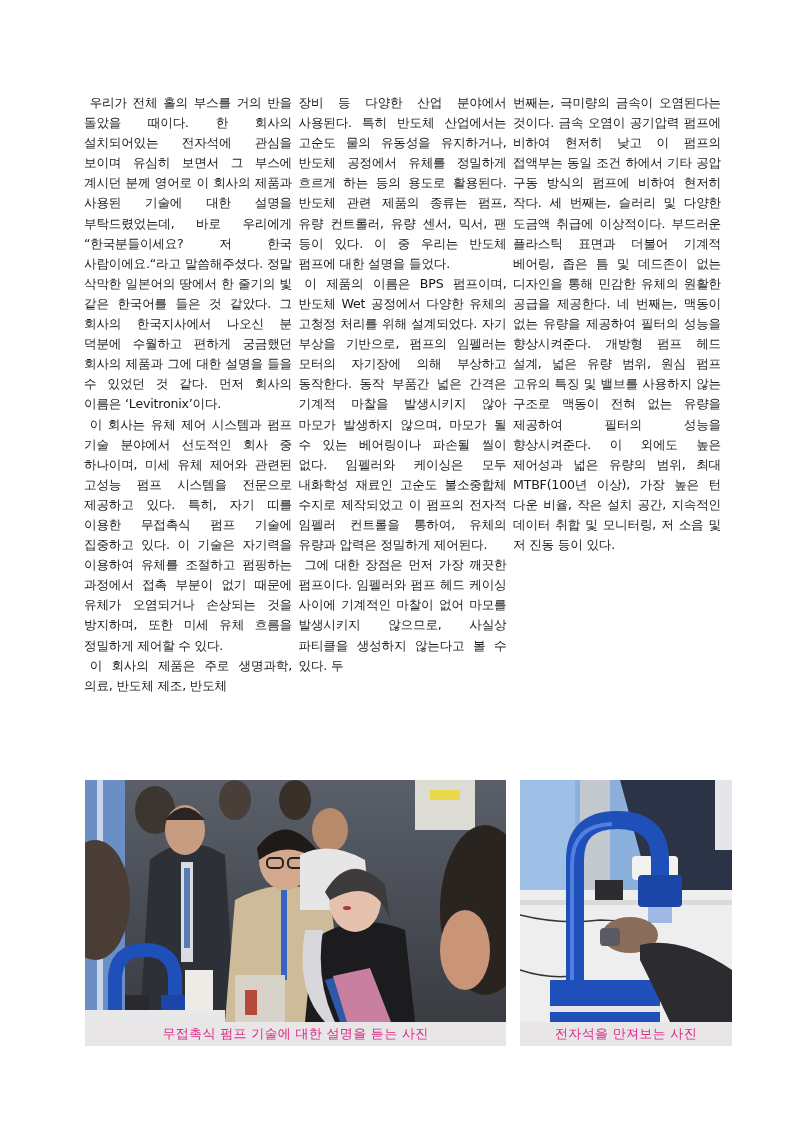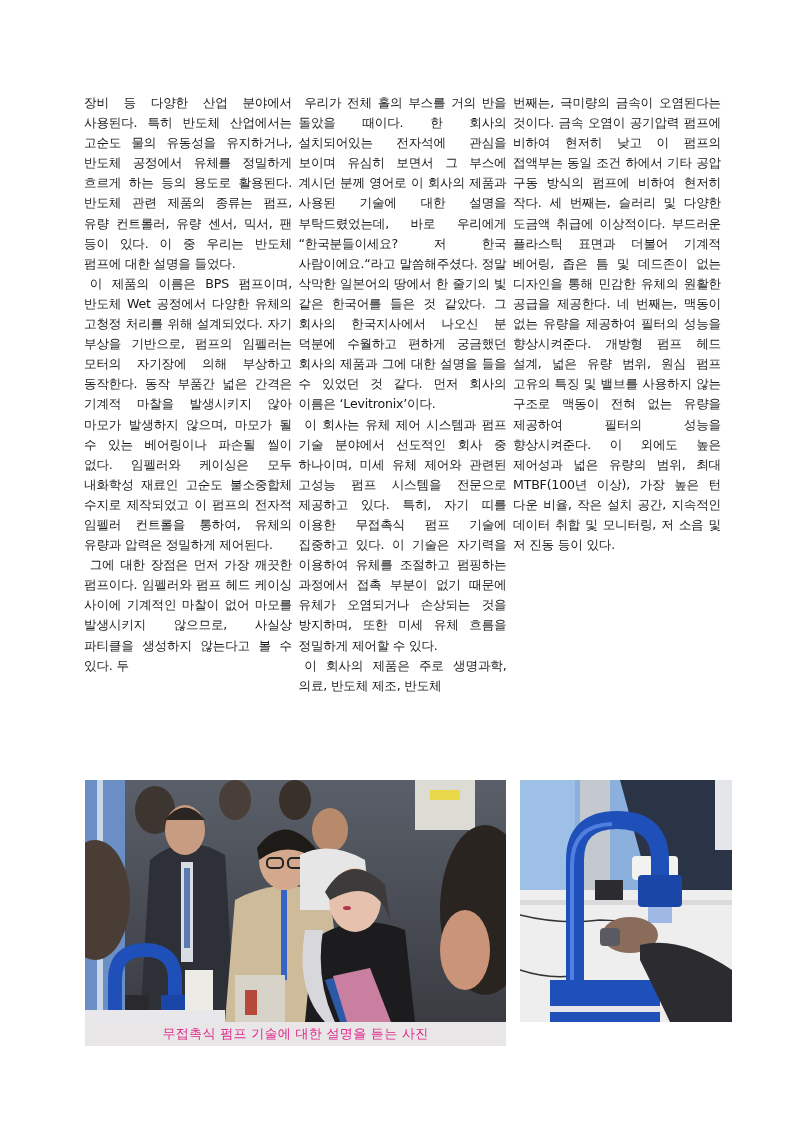--- a/index.html
+++ b/index.html
@@ -31,28 +31,28 @@
     height: 24px; background: #e8e6e7; color: #e0268a;
     font-size: 13px; line-height: 24px; text-align: center; letter-spacing: 0.3px;
   }
   svg { display: block; }
 </style>
 </head>
 <body>
 
 <div class="columns">
   <div class="col">
+    <p class="indent">우리가 전체 홀의 부스를 거의 반을 돌았을 때이다. 한 회사의 설치되어있는 전자석에 관심을 보이며 유심히 보면서 그 부스에 계시던 분께 영어로 이 회사의 제품과 사용된 기술에 대한 설명을 부탁드렸었는데, 바로 우리에게 “한국분들이세요? 저 한국 사람이에요.“라고 말씀해주셨다. 정말 삭막한 일본어의 땅에서 한 줄기의 빛 같은 한국어를 들은 것 같았다. 그 회사의 한국지사에서 나오신 분 덕분에 수월하고 편하게 궁금했던 회사의 제품과 그에 대한 설명을 들을 수 있었던 것 같다. 먼저 회사의 이름은 ‘Levitronix’이다.</p>
+    <p class="indent">이 회사는 유체 제어 시스템과 펌프 기술 분야에서 선도적인 회사 중 하나이며, 미세 유체 제어와 관련된 고성능 펌프 시스템을 전문으로 제공하고 있다. 특히, 자기 띠를 이용한 무접촉식 펌프 기술에 집중하고 있다. 이 기술은 자기력을 이용하여 유체를 조절하고 펌핑하는 과정에서 접촉 부분이 없기 때문에 유체가 오염되거나 손상되는 것을 방지하며, 또한 미세 유체 흐름을 정밀하게 제어할 수 있다.</p>
+    <p class="indent">이 회사의 제품은 주로 생명과학, 의료, 반도체 제조, 반도체</p>
+  </div>
+  <div class="col">
     <p>장비 등 다양한 산업 분야에서 사용된다. 특히 반도체 산업에서는 고순도 물의 유동성을 유지하거나, 반도체 공정에서 유체를 정밀하게 흐르게 하는 등의 용도로 활용된다. 반도체 관련 제품의 종류는 펌프, 유량 컨트롤러, 유량 센서, 믹서, 팬 등이 있다. 이 중 우리는 반도체 펌프에 대한 설명을 들었다.</p>
     <p class="indent">이 제품의 이름은 BPS 펌프이며, 반도체 Wet 공정에서 다양한 유체의 고청정 처리를 위해 설계되었다. 자기 부상을 기반으로, 펌프의 임펠러는 모터의 자기장에 의해 부상하고 동작한다. 동작 부품간 넓은 간격은 기계적 마찰을 발생시키지 않아 마모가 발생하지 않으며, 마모가 될 수 있는 베어링이나 파손될 씰이 없다. 임펠러와 케이싱은 모두 내화학성 재료인 고순도 불소중합체 수지로 제작되었고 이 펌프의 전자적 임펠러 컨트롤을 통하여, 유체의 유량과 압력은 정밀하게 제어된다.</p>
     <p class="indent">그에 대한 장점은 먼저 가장 깨끗한 펌프이다. 임펠러와 펌프 헤드 케이싱 사이에 기계적인 마찰이 없어 마모를 발생시키지 않으므로, 사실상 파티클을 생성하지 않는다고 볼 수 있다. 두</p>
-  </div>
-  <div class="col">
-    <p class="indent">우리가 전체 홀의 부스를 거의 반을 돌았을 때이다. 한 회사의 설치되어있는 전자석에 관심을 보이며 유심히 보면서 그 부스에 계시던 분께 영어로 이 회사의 제품과 사용된 기술에 대한 설명을 부탁드렸었는데, 바로 우리에게 “한국분들이세요? 저 한국 사람이에요.“라고 말씀해주셨다. 정말 삭막한 일본어의 땅에서 한 줄기의 빛 같은 한국어를 들은 것 같았다. 그 회사의 한국지사에서 나오신 분 덕분에 수월하고 편하게 궁금했던 회사의 제품과 그에 대한 설명을 들을 수 있었던 것 같다. 먼저 회사의 이름은 ‘Levitronix’이다.</p>
-    <p class="indent">이 회사는 유체 제어 시스템과 펌프 기술 분야에서 선도적인 회사 중 하나이며, 미세 유체 제어와 관련된 고성능 펌프 시스템을 전문으로 제공하고 있다. 특히, 자기 띠를 이용한 무접촉식 펌프 기술에 집중하고 있다. 이 기술은 자기력을 이용하여 유체를 조절하고 펌핑하는 과정에서 접촉 부분이 없기 때문에 유체가 오염되거나 손상되는 것을 방지하며, 또한 미세 유체 흐름을 정밀하게 제어할 수 있다.</p>
-    <p class="indent">이 회사의 제품은 주로 생명과학, 의료, 반도체 제조, 반도체</p>
   </div>
   <div class="col">
     <p>번째는, 극미량의 금속이 오염된다는 것이다. 금속 오염이 공기압력 펌프에 비하여 현저히 낮고 이 펌프의 접액부는 동일 조건 하에서 기타 공압 구동 방식의 펌프에 비하여 현저히 작다. 세 번째는, 슬러리 및 다양한 도금액 취급에 이상적이다. 부드러운 플라스틱 표면과 더불어 기계적 베어링, 좁은 틈 및 데드존이 없는 디자인을 통해 민감한 유체의 원활한 공급을 제공한다. 네 번째는, 맥동이 없는 유량을 제공하여 필터의 성능을 향상시켜준다. 개방형 펌프 헤드 설계, 넓은 유량 범위, 원심 펌프 고유의 특징 및 밸브를 사용하지 않는 구조로 맥동이 전혀 없는 유량을 제공하여 필터의 성능을 향상시켜준다. 이 외에도 높은 제어성과 넓은 유량의 범위, 최대 MTBF(100년 이상), 가장 높은 턴 다운 비율, 작은 설치 공간, 지속적인 데이터 취합 및 모니터링, 저 소음 및 저 진동 등이 있다.</p>
   </div>
 </div>
 
 <div class="photos">
 
   <div class="photo-block a">
     <div class="photo">
@@ -142,14 +142,15 @@
         <rect x="128" y="127" width="24" height="16" fill="#9fb8e4"></rect>
 
         <rect x="30" y="200" width="110" height="42" fill="#1f4fb8"></rect>
         <rect x="30" y="226" width="110" height="6" fill="#e6e6ea"></rect>
 
         <ellipse cx="110" cy="155" rx="28" ry="18" fill="#8a6c5a"></ellipse>
         <rect x="80" y="148" width="20" height="18" rx="4" fill="#5a5a62"></rect>
         <path d="M120 165 Q160 155 212 190 L212 242 L150 242 Q130 200 120 180 Z" fill="#2c2c30"></path>
       </svg>
     </div>
+    <div class="caption">전자석을 만져보는 사진</div>
   </div>
 </div>
 
 </body></html>

